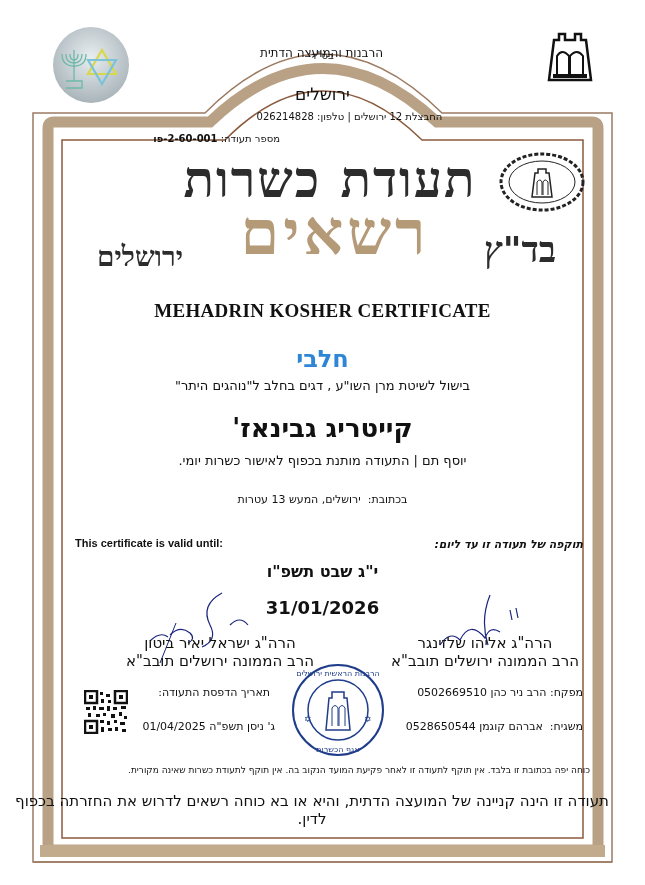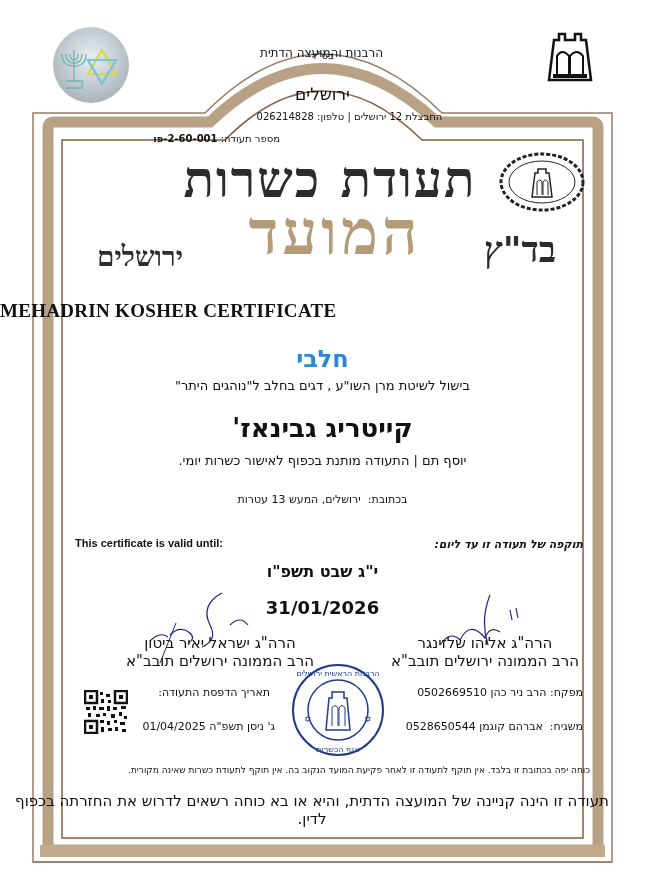--- a/index.html
+++ b/index.html
@@ -11,21 +11,21 @@
   #besd { left:0; width:645px; top:50px; font-size:10px; }
   #org1 { left:0; width:643px; top:46px; font-size:12px; }
   #org2 { left:0; width:645px; top:84px; font-size:17px; }
   #addr { left:0; width:645px; top:111px; font-size:10px;padding-left:27px; }
   #certno { left:80px; top:133px; font-size:10px; direction:rtl; white-space:nowrap; width:200px; text-align:right; }
   #certno b { font-weight:bold; }
   #title { left:150px; width:360px; top:150px; font-size:50px; font-weight:bold; text-align:center; color:#2c2c2c; font-family:"DejaVu Serif", serif; letter-spacing:2px; }
   #mehadrin { left:200px; width:270px; top:196px; font-size:62px; font-weight:bold; text-align:center; color:#b59a78; font-family:"DejaVu Serif", serif; letter-spacing:4px; }
   #badatz { left:465px; width:110px; top:228px; font-size:36px; font-weight:bold; text-align:center; color:#2c2c2c; font-family:"DejaVu Serif", serif; }
   #jerus { left:65px; width:150px; top:240px; font-size:28px; font-weight:bold; text-align:center; color:#2c2c2c; font-family:"DejaVu Serif", serif; }
-  #eng { left:0; width:645px; top:300px; font-size:19px; font-weight:bold; font-family:"Liberation Serif", serif; letter-spacing:0.3px; }
+  #eng { left:0; width:645px; top:300px; font-size:19px; font-weight:bold; text-align:center; font-family:"Liberation Serif", serif; letter-spacing:0.3px; }
   #cat { left:0; width:645px; top:345px; font-size:24px; font-weight:bold; color:#2e86d4; }
   #cooking { left:0; width:645px; top:378px; font-size:13px; }
   #bizname { left:0; width:645px; top:413px; font-size:26px; font-weight:bold; }
   #cond { left:0; width:645px; top:453px; font-size:13px; }
   #address { left:0; width:645px; top:493px; font-size:11px; }
   #validHe { right:62px; top:538px; font-size:11px; font-weight:bold; direction:rtl;font-style:italic; }
   #validEn { left:75px; top:537px; font-size:11px; font-weight:bold; font-family:"Liberation Sans", sans-serif; }
   #hebdate { left:0; width:645px; top:562px; font-size:16px; font-weight:bold; }
   #gregdate { left:0; width:645px; top:597px; font-size:18px; font-weight:bold; }
   .sig { font-size:15px; line-height:18px; direction:rtl; text-align:center; }
@@ -86,21 +86,21 @@
 <div id="certno" class="abs"><span>מספר תעודה:</span> <b>2-60-001-פו</b></div>
 
 <svg class="abs" style="left:498px;top:151px" width="88" height="62">
   <ellipse cx="44" cy="31" rx="41" ry="28" fill="none" stroke="#222" stroke-width="3" stroke-dasharray="4 2"></ellipse>
   <ellipse cx="44" cy="31" rx="33" ry="21" fill="none" stroke="#222" stroke-width="1"></ellipse>
   <path d="M34 46 L37 22 L40 22 L40 18 L48 18 L48 22 L51 22 L54 46 Z" fill="none" stroke="#222" stroke-width="1.5"></path>
   <path d="M39 44 L39 31 Q42 27 44 31 L44 44 M45 44 L45 31 Q47 27 50 31 L50 44" fill="none" stroke="#222" stroke-width="1"></path>
 </svg>
 
 <div id="title" class="abs rtl">תעודת כשרות</div>
-<div id="mehadrin" class="abs rtl">המועד</div>
+<div id="mehadrin" class="abs rtl">רשאים</div>
 <div id="badatz" class="abs rtl">בד"ץ</div>
 <div id="jerus" class="abs rtl">ירושלים</div>
 <div id="eng" class="abs">MEHADRIN KOSHER CERTIFICATE</div>
 
 <div id="cat" class="abs center rtl">חלבי</div>
 <div id="cooking" class="abs center rtl">בישול לשיטת מרן השו"ע , דגים בחלב ל"נוהגים היתר"</div>
 <div id="bizname" class="abs center rtl">קייטריג גבינאז'</div>
 <div id="cond" class="abs center rtl">יוסף תם | התעודה מותנת בכפוף לאישור כשרות יומי.</div>
 <div id="address" class="abs center rtl"><span>בכתובת:</span>&nbsp; <span>ירושלים, המעש 13 עטרות</span></div>
 

